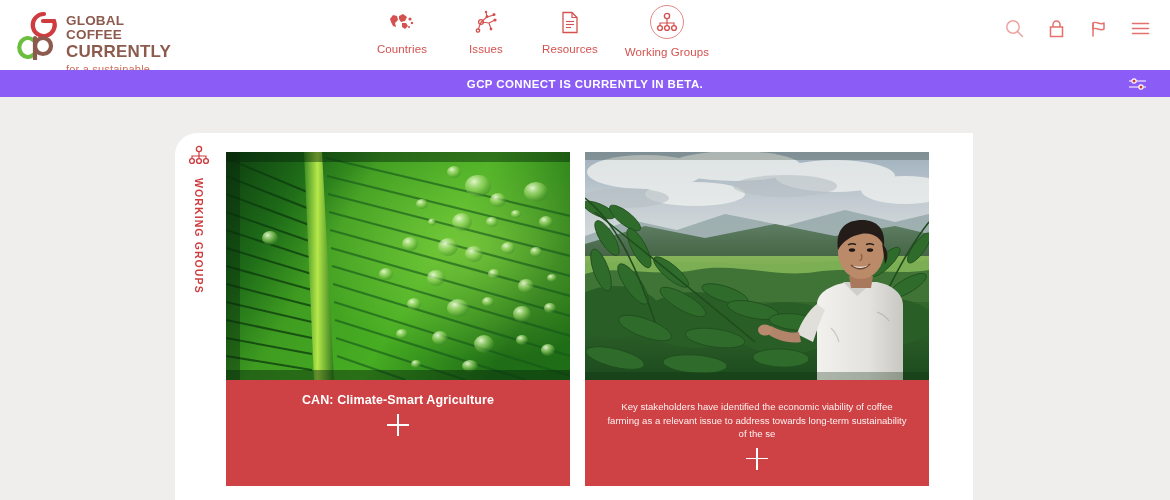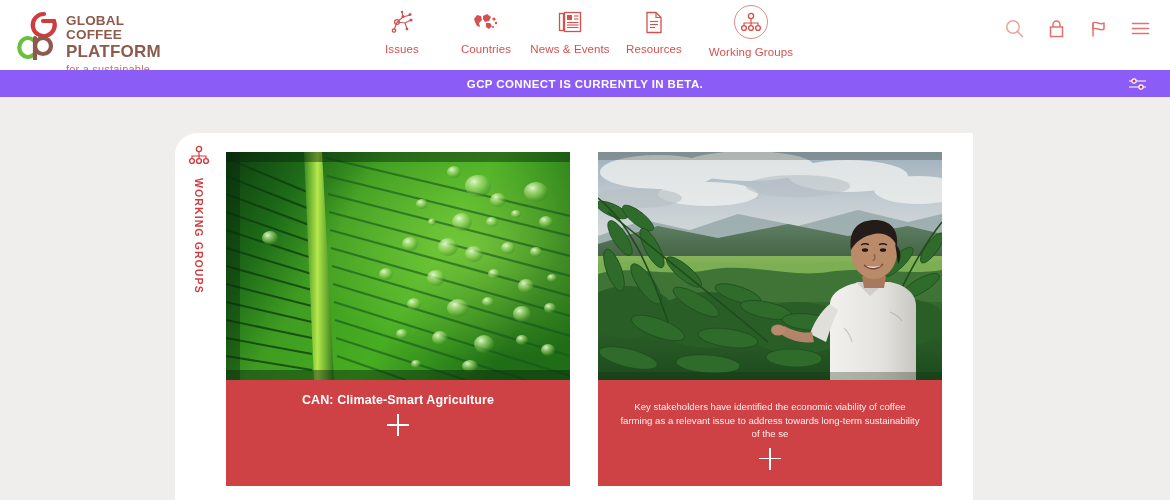--- a/index.html
+++ b/index.html
@@ -90,21 +90,21 @@
   .wg-tab-label {
     margin-top: 9px;
     font-size: 10.5px; font-weight: bold; color: #cf3c3f;
     letter-spacing: 1.1px;
     writing-mode: vertical-rl;
     white-space: nowrap;
   }
 
   .cards {
     position: absolute; left: 51px; top: 19px;
-    display: flex; gap: 28px;
+    display: flex; gap: 15px;
   }
   .card { width: 344px; background: #ce4144; }
   .card-img { width: 344px; height: 228px; position: relative; overflow: hidden; }
   .card-body {
     padding: 13px 14px 16px 14px;
     text-align: center; color: #ffffff;
   }
   .card-title {
     font-size: 12.5px; font-weight: bold; letter-spacing: .1px;
   }
@@ -140,79 +140,62 @@
           <path d="M28,4 a11,11 0 1,0 10,7 L27,11" fill="none" stroke="#cf3c3f" stroke-width="4.2" stroke-linecap="round"></path>
 
           <path d="M17,30 a8.5,9.5 0 1,0 0,15" fill="none" stroke="#6bbf3f" stroke-width="4.2" stroke-linecap="round"></path>
 
           <path d="M19,28 L19,49" fill="none" stroke="#8c5b4e" stroke-width="4.2" stroke-linecap="round"></path>
           <circle cx="27" cy="36" r="8" fill="none" stroke="#8c5b4e" stroke-width="4.2"></circle>
         </svg>
       </div>
       <div class="logo-text">
         <div class="logo-l1">GLOBAL COFFEE</div>
-        <div class="logo-l2">PLATFORM</div>
+        <div class="logo-l2">CURRENTLY</div>
         <div class="logo-tag">for a sustainable coffee world</div>
       </div>
     </div>
 
     <div class="nav">
-
-      <div class="nav-item">
-        <span class="nav-icon">
-          <svg width="26" height="24" viewBox="0 0 26 24">
-            <g stroke="#d4514f" stroke-width="1.1" fill="none">
-              <path d="M5,20 L8,12 L14,7 L21,5"></path>
-              <path d="M8,12 L16,13 L22,10"></path>
-              <path d="M14,7 L13,2"></path>
-              <path d="M16,13 L18,19"></path>
-            </g>
-            <circle cx="8" cy="12" r="2.4" fill="none" stroke="#d4514f" stroke-width="1.3"></circle>
-            <circle cx="5" cy="20.5" r="1.7" fill="none" stroke="#d4514f" stroke-width="1.3"></circle>
-            <circle cx="14" cy="6.5" r="1.5" fill="#d4514f"></circle>
-            <circle cx="21" cy="4.5" r="1.5" fill="#d4514f"></circle>
-            <circle cx="13" cy="2" r="1.2" fill="#d4514f"></circle>
-            <circle cx="22" cy="10" r="1.6" fill="#d4514f"></circle>
-            <circle cx="18" cy="19" r="1.4" fill="#d4514f"></circle>
-          </svg>
-        </span>
-        <span class="nav-label">Issues</span>
-      </div>
 
       <div class="nav-item">
         <span class="nav-icon">
           <svg width="26" height="20" viewBox="0 0 26 20">
             <path d="M1,7 L4,3 L8,4 L9,8 L6,11 L7,15 L4,14 L2,10 Z" fill="#d4514f"></path>
             <path d="M10,4 L14,2 L18,5 L16,9 L12,10 L10,7 Z" fill="#d4514f"></path>
             <path d="M13,11 L17,11 L19,14 L16,17 L13,15 Z" fill="#d4514f"></path>
             <circle cx="21" cy="7" r="1.6" fill="#d4514f"></circle>
             <circle cx="23" cy="11" r="1.2" fill="#d4514f"></circle>
             <circle cx="20" cy="15" r="1" fill="#d4514f"></circle>
           </svg>
         </span>
         <span class="nav-label">Countries</span>
       </div>
 
       <div class="nav-item">
         <span class="nav-icon">
-          <svg width="24" height="22" viewBox="0 0 24 22">
-            <rect x="1.5" y="2.5" width="4" height="17" fill="none" stroke="#d4514f" stroke-width="1.3"></rect>
-            <rect x="6.5" y="1.5" width="16" height="19" fill="none" stroke="#d4514f" stroke-width="1.3"></rect>
-            <rect x="9" y="4" width="5" height="5" fill="#d4514f"></rect>
-            <g stroke="#d4514f" stroke-width="1.1">
-              <path d="M16,5 H20.5"></path>
-                <path d="M16,8 H20.5"></path>
-              <path d="M9,11.5 H20.5"></path>
-                <path d="M9,14 H20.5"></path>
-                <path d="M9,16.5 H20.5"></path>
-            </g>
+          <svg width="26" height="24" viewBox="0 0 26 24">
+            <g stroke="#d4514f" stroke-width="1.1" fill="none">
+              <path d="M5,20 L8,12 L14,7 L21,5"></path>
+              <path d="M8,12 L16,13 L22,10"></path>
+              <path d="M14,7 L13,2"></path>
+              <path d="M16,13 L18,19"></path>
+            </g>
+            <circle cx="8" cy="12" r="2.4" fill="none" stroke="#d4514f" stroke-width="1.3"></circle>
+            <circle cx="5" cy="20.5" r="1.7" fill="none" stroke="#d4514f" stroke-width="1.3"></circle>
+            <circle cx="14" cy="6.5" r="1.5" fill="#d4514f"></circle>
+            <circle cx="21" cy="4.5" r="1.5" fill="#d4514f"></circle>
+            <circle cx="13" cy="2" r="1.2" fill="#d4514f"></circle>
+            <circle cx="22" cy="10" r="1.6" fill="#d4514f"></circle>
+            <circle cx="18" cy="19" r="1.4" fill="#d4514f"></circle>
           </svg>
         </span>
-        <span class="nav-label">News &amp; Events</span>
-      </div>
+        <span class="nav-label">Issues</span>
+      </div>
+
 
 
       <div class="nav-item">
         <span class="nav-icon">
           <svg width="20" height="23" viewBox="0 0 20 23">
             <path d="M3,1.5 H12 L17,6.5 V21.5 H3 Z" fill="none" stroke="#d4514f" stroke-width="1.3"></path>
             <path d="M12,1.5 V6.5 H17" fill="none" stroke="#d4514f" stroke-width="1.2"></path>
             <g stroke="#d4514f" stroke-width="1.1">
               <path d="M6,10.5 H14"></path>
                 <path d="M6,13.5 H14"></path>

